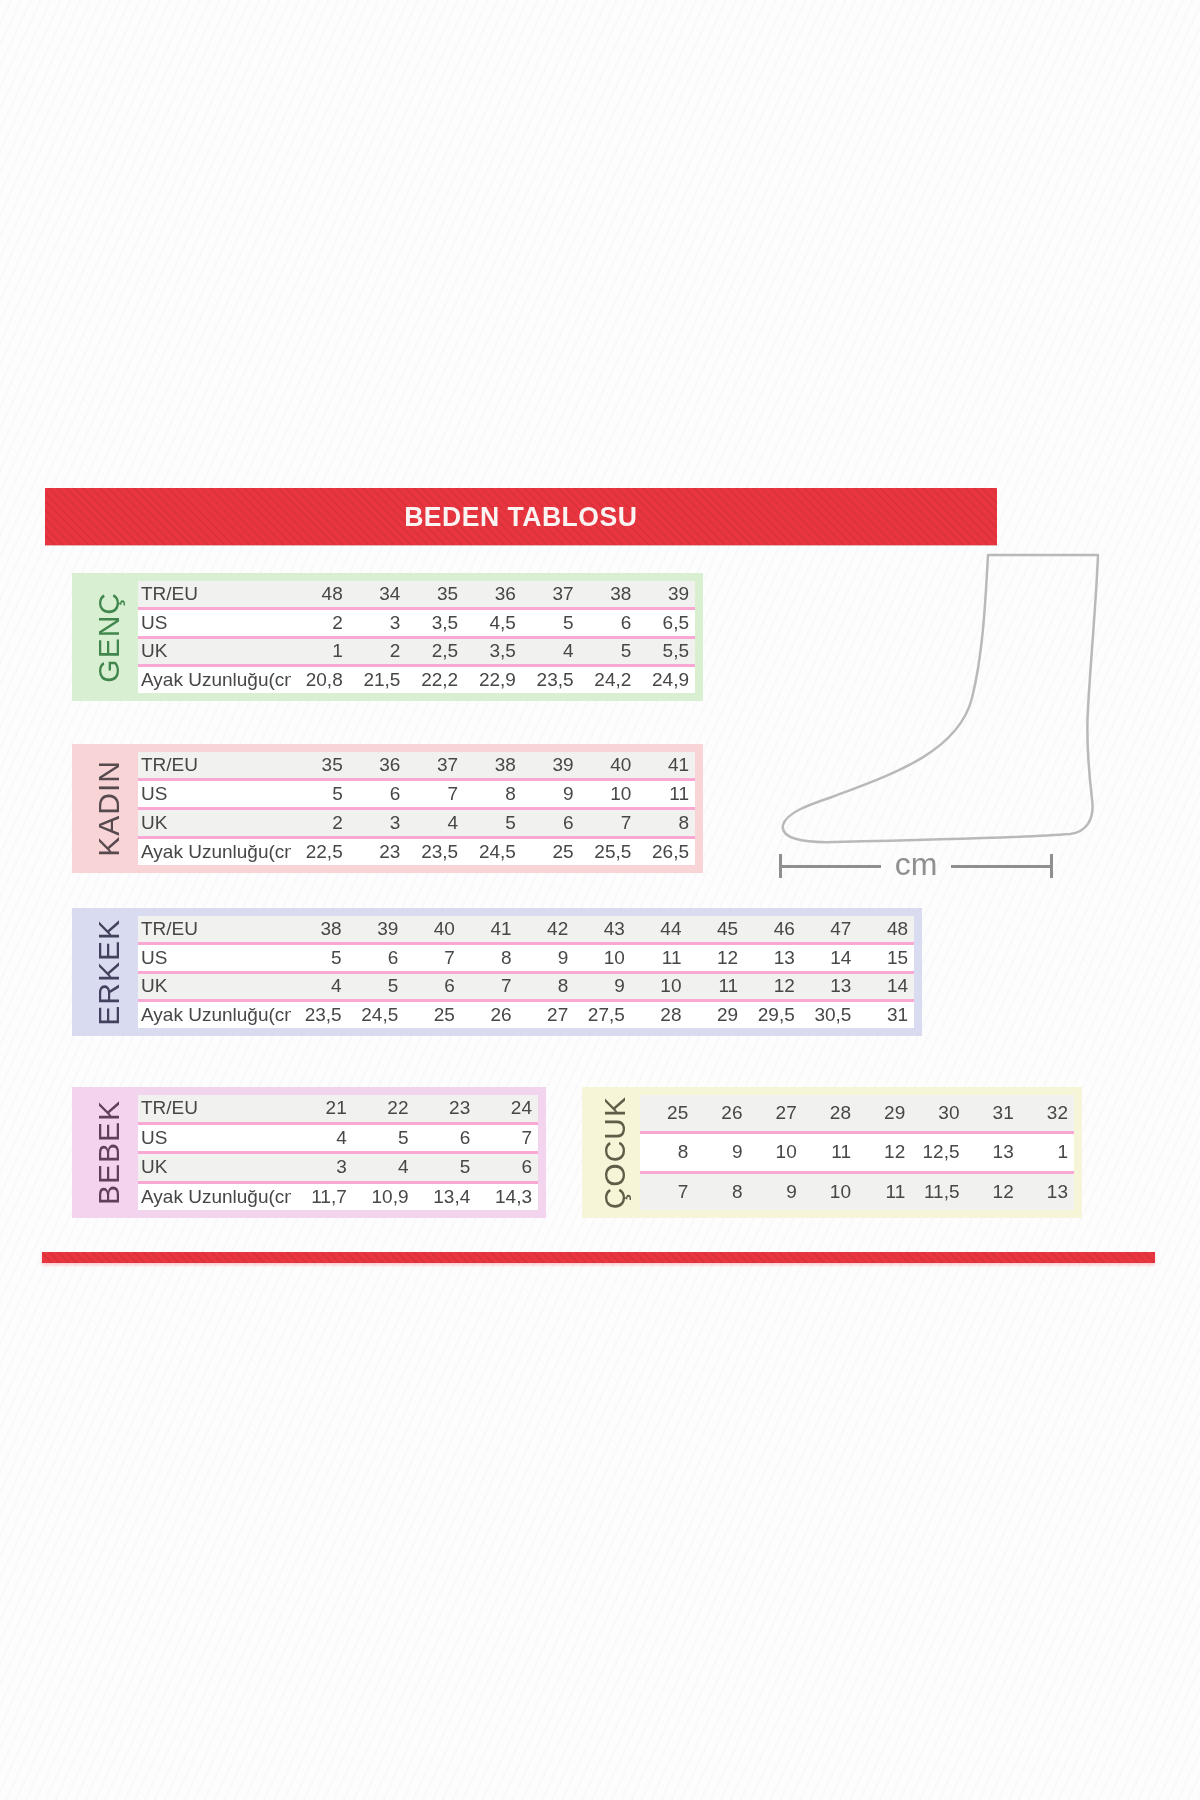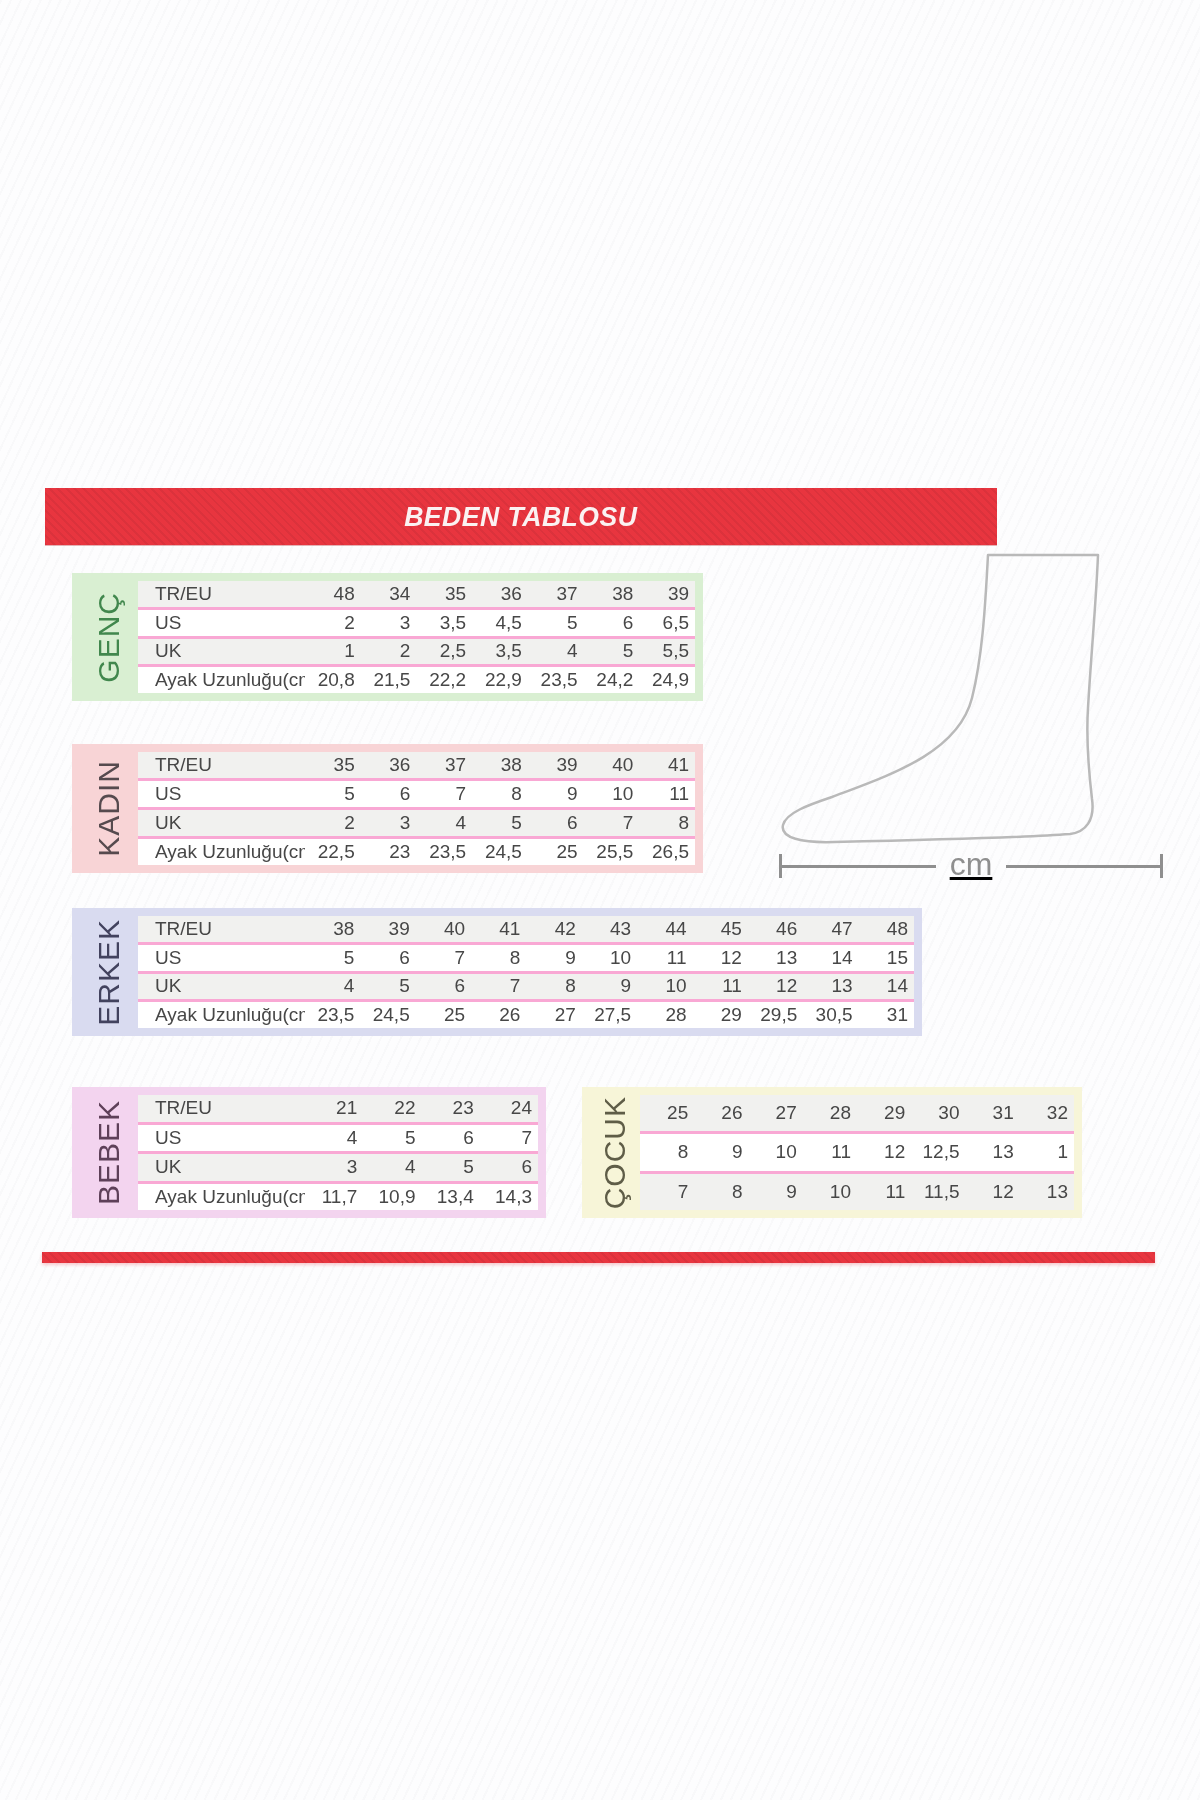--- a/index.html
+++ b/index.html
@@ -11,21 +11,20 @@
   .page{
     position:relative;width:1200px;height:1800px;overflow:hidden;
     background:repeating-linear-gradient(115deg, rgba(190,192,198,0.07) 0 2px, transparent 2px 9px);
   }
   
   .band-top{
     position:absolute;left:45px;top:488px;width:952px;height:57px;
     background:repeating-linear-gradient(45deg, rgba(0,0,0,0.055) 0 2px, transparent 2px 6px), var(--band-red);
     display:flex;align-items:center;justify-content:center;
     box-shadow:0 1px 0 rgba(180,40,48,0.35);
-    font-style:italic;
   }
   .band-title{
     color:#fbf2f2;font-size:28px;font-weight:bold;letter-spacing:0.5px;
     transform:scaleX(0.95);white-space:nowrap;
   }
   .band-bottom{
     position:absolute;left:42px;top:1252px;width:1113px;height:11px;
     background:repeating-linear-gradient(45deg, rgba(0,0,0,0.055) 0 2px, transparent 2px 6px), var(--band-red);
     box-shadow:0 2px 3px rgba(232,53,63,0.25);
   }
@@ -49,32 +48,32 @@
   }
   .rows{
     flex:1 1 auto;display:flex;flex-direction:column;background:#fff;min-width:0;
   }
   .trow{
     flex:1 1 0;display:flex;align-items:center;
     font-size:19px;color:#474747;white-space:nowrap;
   }
   .trow.odd{background:var(--row-stripe);}
   .trow + .trow{border-top:3px solid #f9a8d4;}
-  .rhead{flex:0 0 150px;padding-left:17px;overflow:hidden;}
+  .rhead{flex:0 0 150px;padding-left:3px;overflow:hidden;}
   .cell{flex:1 1 0;text-align:right;padding-right:6px;}
   
   .note{
     position:absolute;left:762px;top:580px;width:320px;
     font-size:24px;line-height:37px;color:var(--note-gray);
     white-space:pre-line;
   }
   .foot-svg{position:absolute;left:770px;top:552px;width:350px;height:312px;}
   .measure{
-    position:absolute;left:779px;top:848px;width:384px;height:36px;
-    display:flex;align-items:center;text-decoration:underline;
+    position:absolute;left:779px;top:848px;width:274px;height:36px;
+    display:flex;align-items:center;
   }
   .tick{width:3px;height:24px;background:var(--line-gray);}
   .mline{flex:1 1 0;height:3px;background:var(--line-gray);}
   .cm-label{
     font-size:32px;color:var(--line-gray);padding:0 14px;line-height:1;
     transform:translateY(-2px);
   }
 </style>
 </head>
 <body>

